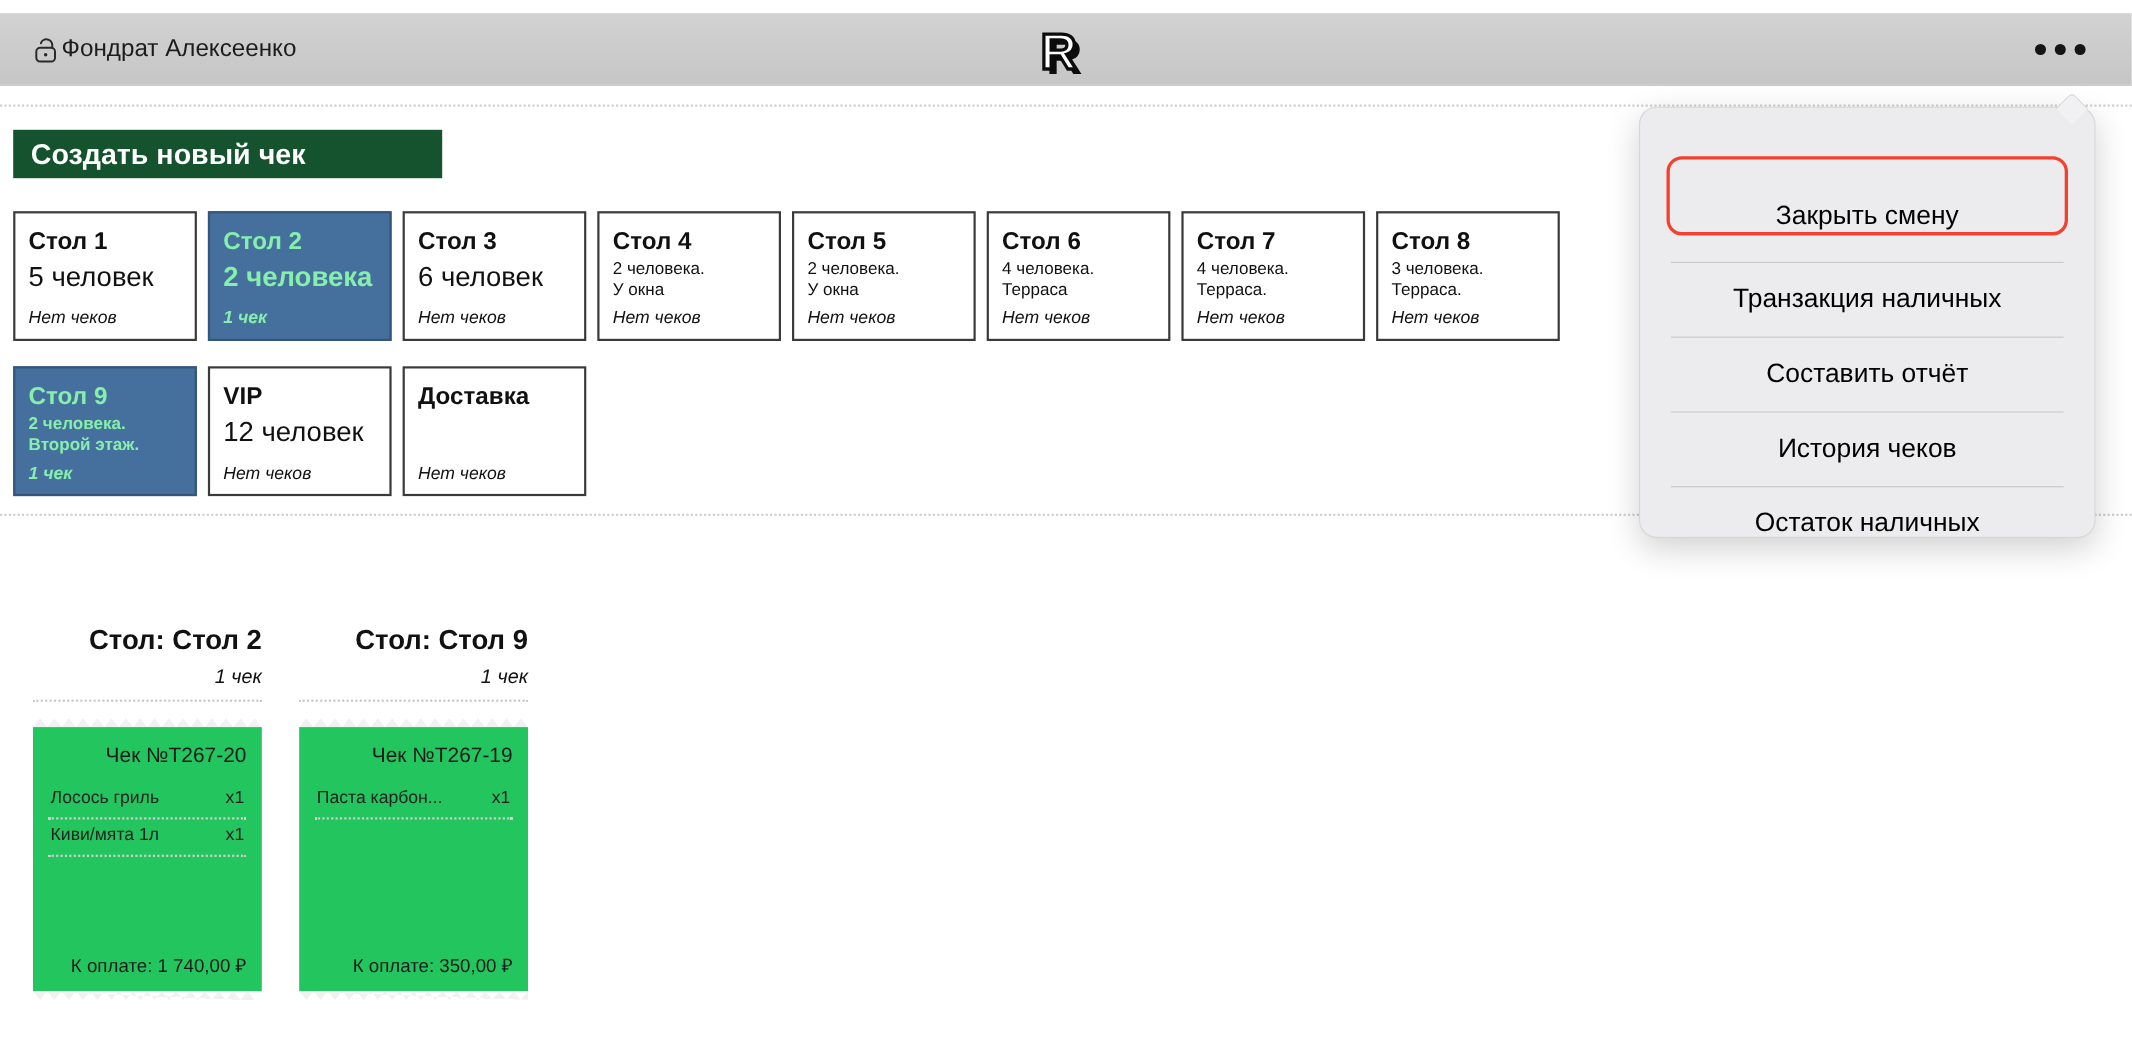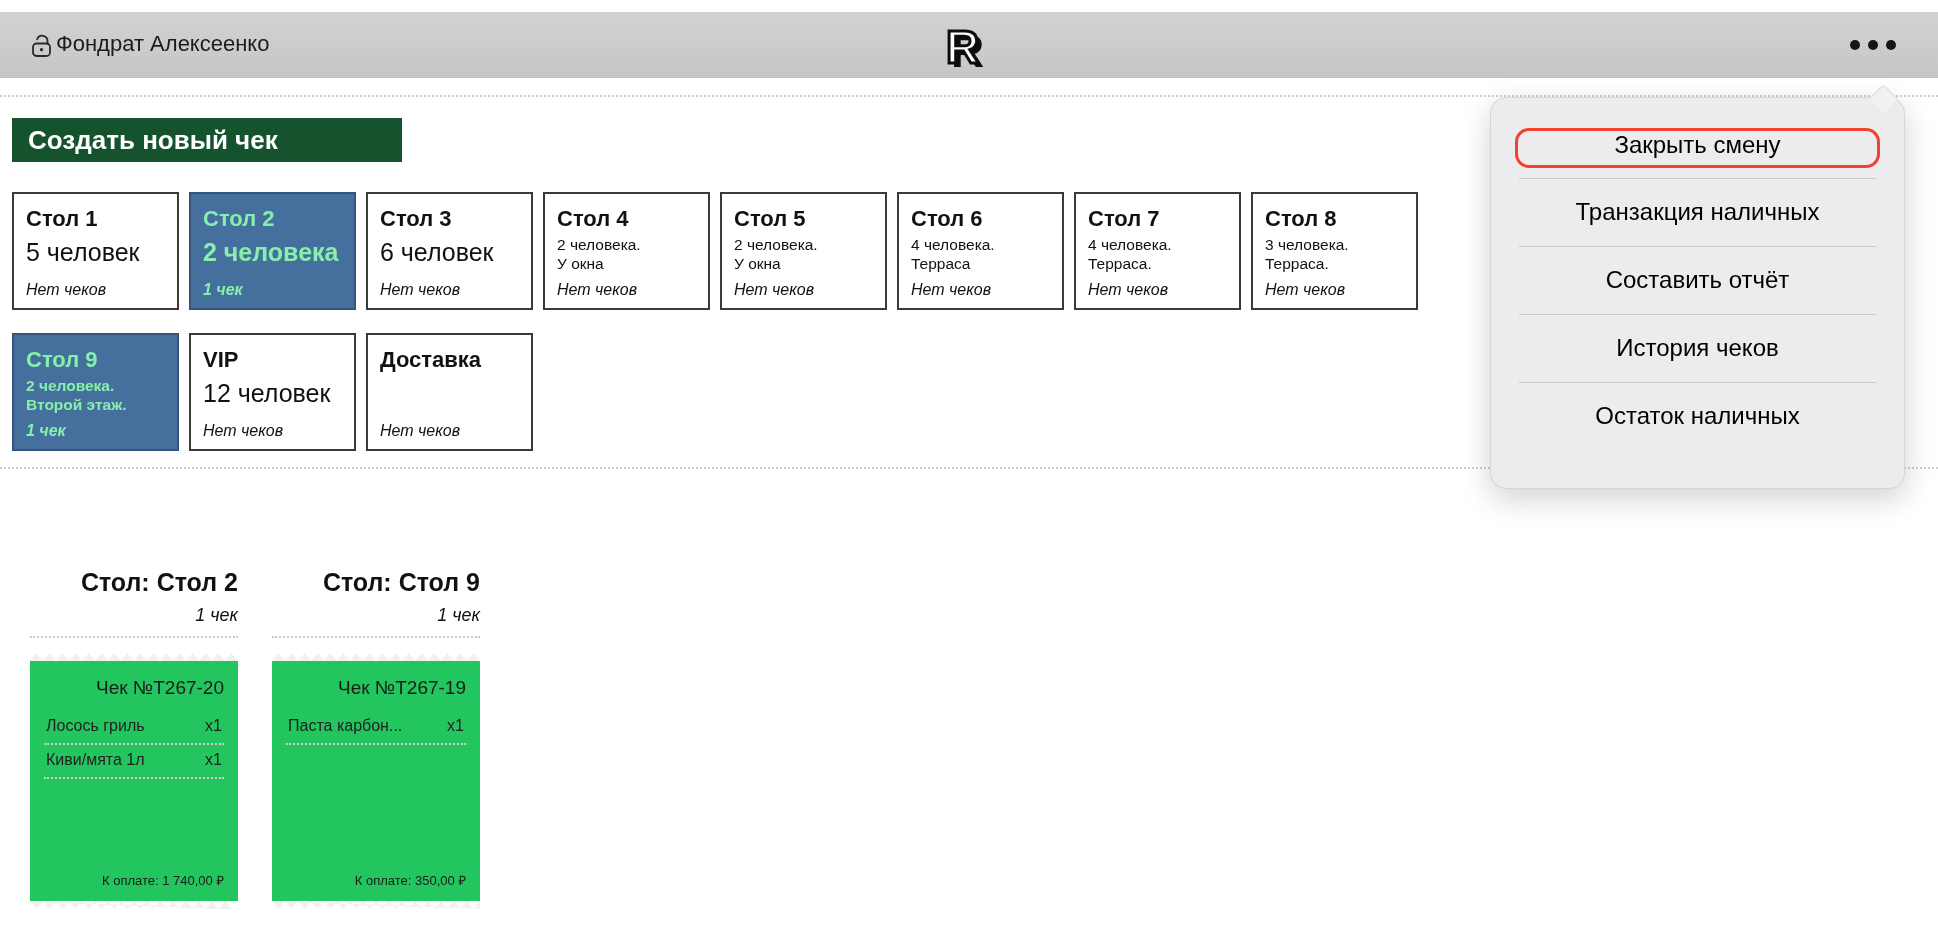--- a/index.html
+++ b/index.html
@@ -47,32 +47,32 @@
   .col-count{font-size:18px;font-style:italic;margin-top:8px;padding-bottom:10px;
     border-bottom:2px dotted #c9c9c9;}
   .receipt{position:relative;margin-top:23px;background:#22c55e;height:240px;box-sizing:border-box;
     padding:16px 14px 12px;display:flex;flex-direction:column;cursor:pointer;}
   .receipt svg{position:absolute;left:0;display:block;}
   .receipt .zz-top{top:-8px;}
   .receipt .zz-bot{bottom:-8px;}
   .r-num{font-size:19px;color:#1b1b1b;margin-bottom:12px;}
   .r-item{display:flex;justify-content:space-between;font-size:16px;color:#222;
     padding:6px 2px 8px;border-bottom:2px dotted #cfcfcf;}
-  .r-total{margin-top:auto;font-size:13px;color:#1b1b1b;}
+  .r-total{margin-top:auto;font-size:17px;color:#1b1b1b;}
 
   
   .popover{position:absolute;left:1490px;top:97px;width:413px;height:390px;background:#ececee;
     border:1px solid #d6d6d8;border-radius:16px;z-index:50;
     box-shadow:0 10px 30px rgba(0,0,0,.18);}
   .pop-arrow{position:absolute;top:-10px;left:382px;width:20px;height:20px;background:#f1f1f3;
     border-left:1px solid #d6d6d8;border-top:1px solid #d6d6d8;transform:rotate(45deg);
     border-radius:5px 0 0 0;}
   .menu-head{padding-top:20px;}
-  .hl-box{margin:10px 24px;height:40px;border:3px solid #f4402f;border-radius:14px;
-    display:flex;align-items:flex-start;justify-content:center;box-sizing:border-box;cursor:pointer;}
+  .hl-box{margin:24px 24px;height:72px;border:3px solid #f4402f;border-radius:14px;
+    display:flex;align-items:flex-end;justify-content:center;box-sizing:border-box;cursor:pointer;}
   .menu-item{height:68px;display:flex;align-items:center;justify-content:center;
     font-size:24px;color:#000;position:relative;cursor:pointer;}
   .menu-item::before{content:"";position:absolute;top:0;left:28px;right:28px;
     border-top:1px solid #c8c8c8;}
   .menu-label{font-size:24px;color:#000;}
 
   .lock-svg{display:block;}
 </style>
 </head>
 <body>

